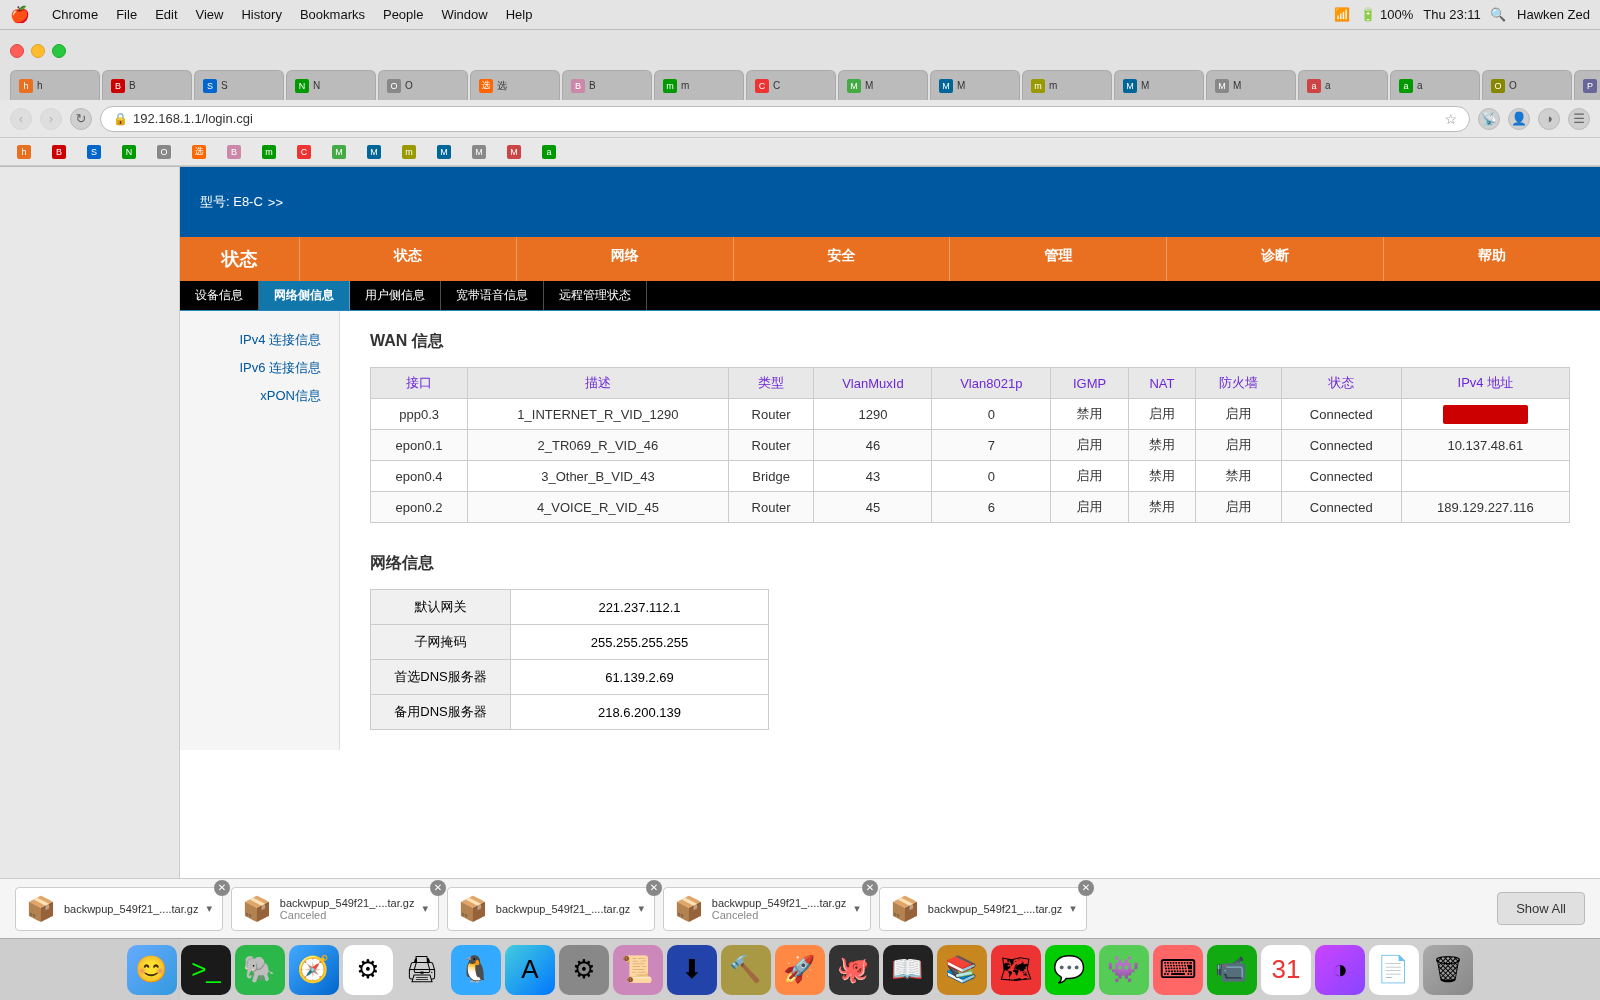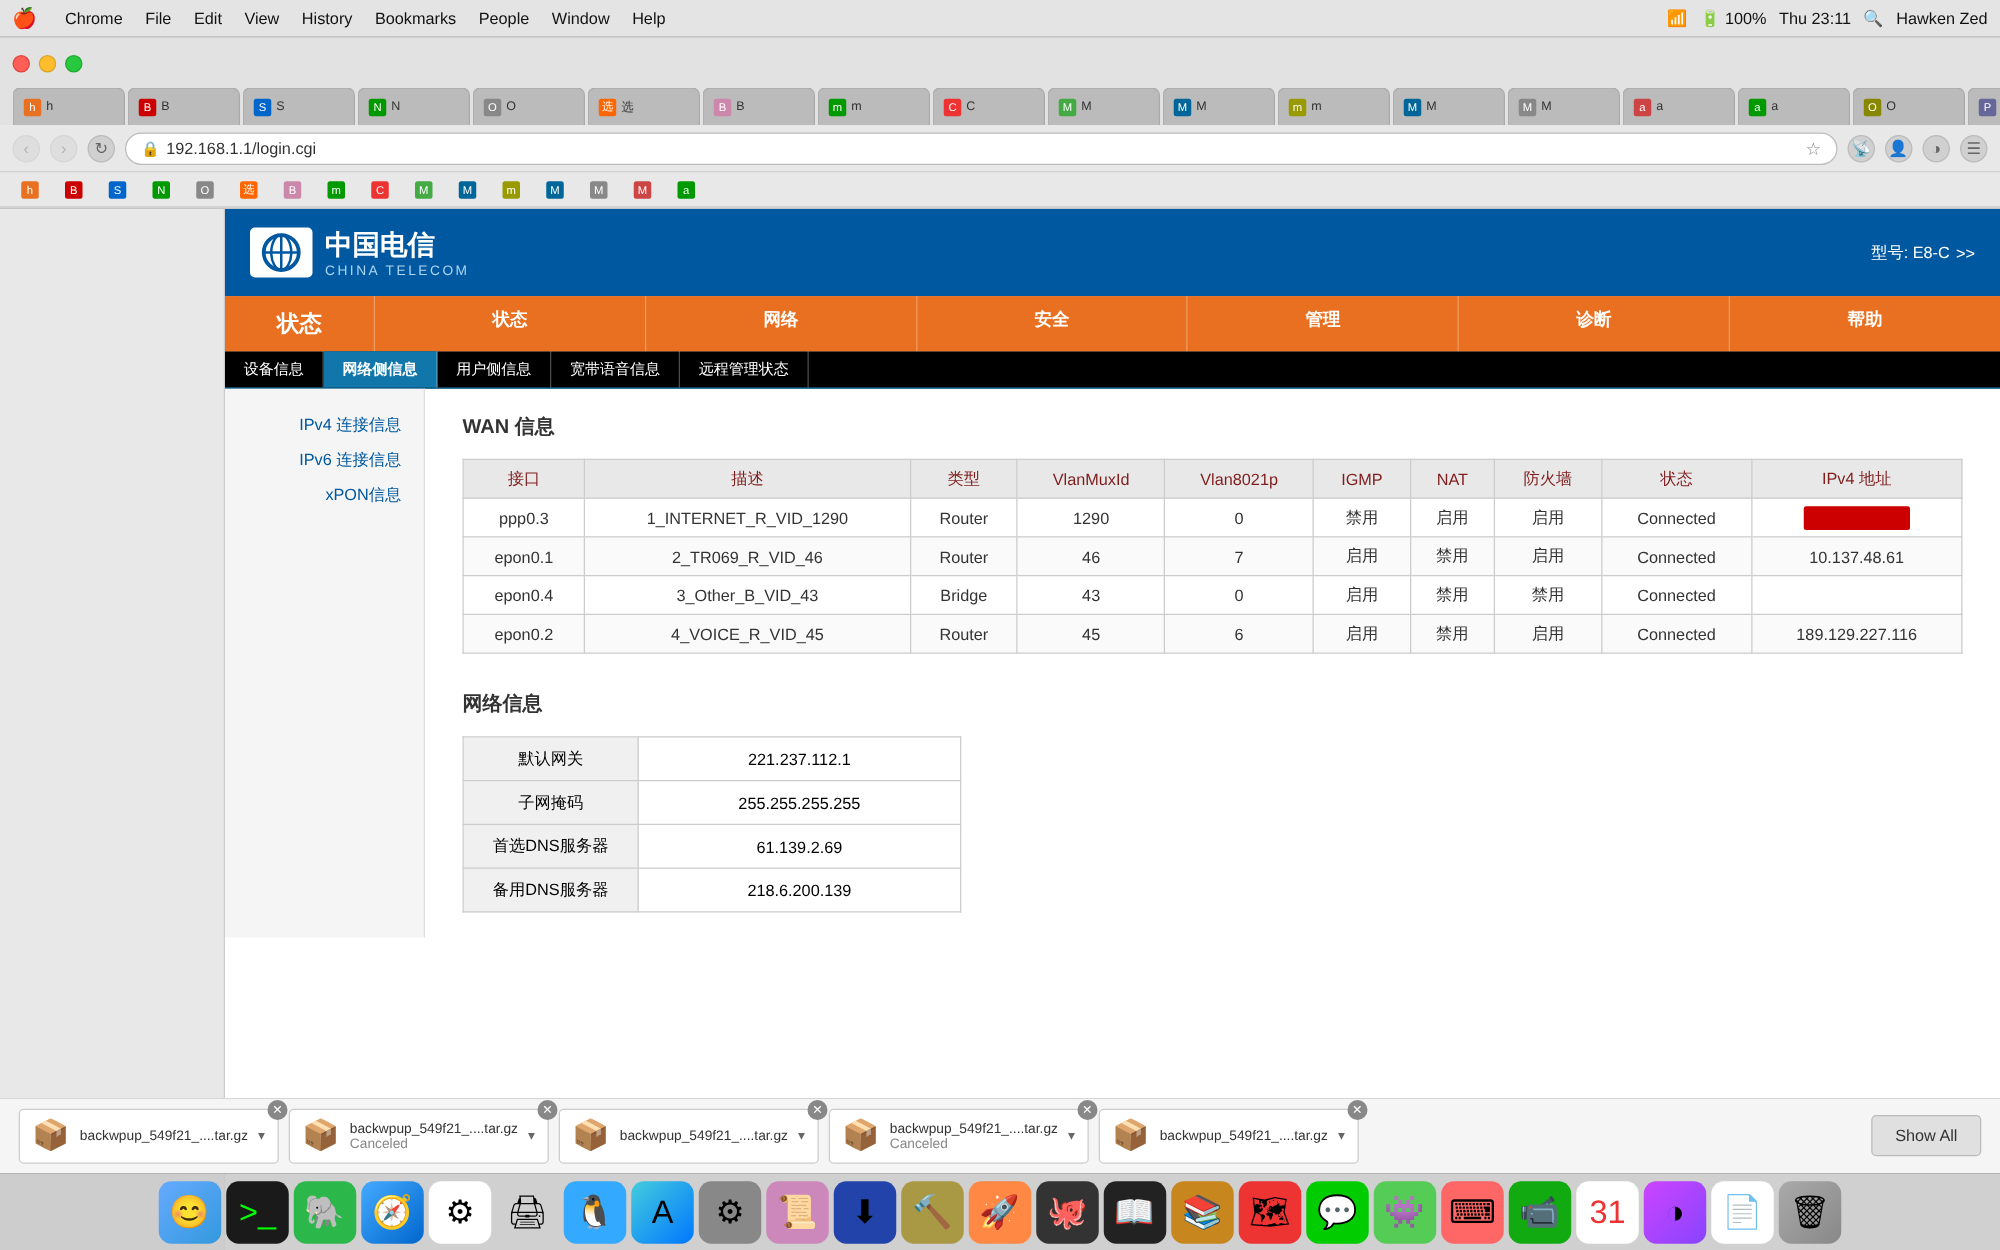--- a/index.html
+++ b/index.html
@@ -331,21 +331,21 @@
     }
     .wan-table th, .wan-table td {
       border: 1px solid #ccc;
       padding: 6px 10px;
       text-align: center;
       color: #333;
     }
     .wan-table th {
       background: #e8e8e8;
       font-weight: normal;
-      color: #7f1d1d;
+      color: #6d28d9;
       text-align: center;
     }
     .wan-table tr:nth-child(even) td { background: #fafafa; }
 
     .network-table {
       border-collapse: collapse;
       width: 399px;
       font-size: 13px;
     }
     .network-table th, .network-table td {
@@ -666,34 +666,20 @@
       </div>
   </div>
 
   <div id="browser-content">
 
     <div id="left-sidebar"></div>
 
     <div id="page-content">
 
       <div id="ct-header">
-        <div id="ct-logo">
-          <div class="ct-logo-icon">
-            <svg width="40" height="32" viewBox="0 0 40 32">
-              <circle cx="20" cy="16" r="14" fill="none" stroke="#0058a0" stroke-width="3"></circle>
-              <line x1="20" y1="2" x2="20" y2="30" stroke="#0058a0" stroke-width="2"></line>
-              <line x1="6" y1="16" x2="34" y2="16" stroke="#0058a0" stroke-width="2"></line>
-              <ellipse cx="20" cy="16" rx="8" ry="14" fill="none" stroke="#0058a0" stroke-width="2"></ellipse>
-            </svg>
-          </div>
-          <div>
-            <div class="ct-logo-text">中国电信</div>
-            <div class="ct-logo-sub">CHINA TELECOM</div>
-          </div>
-        </div>
         <div class="ct-model-info">
           <span>型号: E8-C</span>
           <span style="cursor:pointer">&gt;&gt;</span>
         </div>
       </div>
 
       <div id="ct-nav-wrapper">
         <div id="ct-status-label">状态</div>
         <div id="ct-nav" style="flex:1;">
           <div class="ct-nav-item">状态</div>

